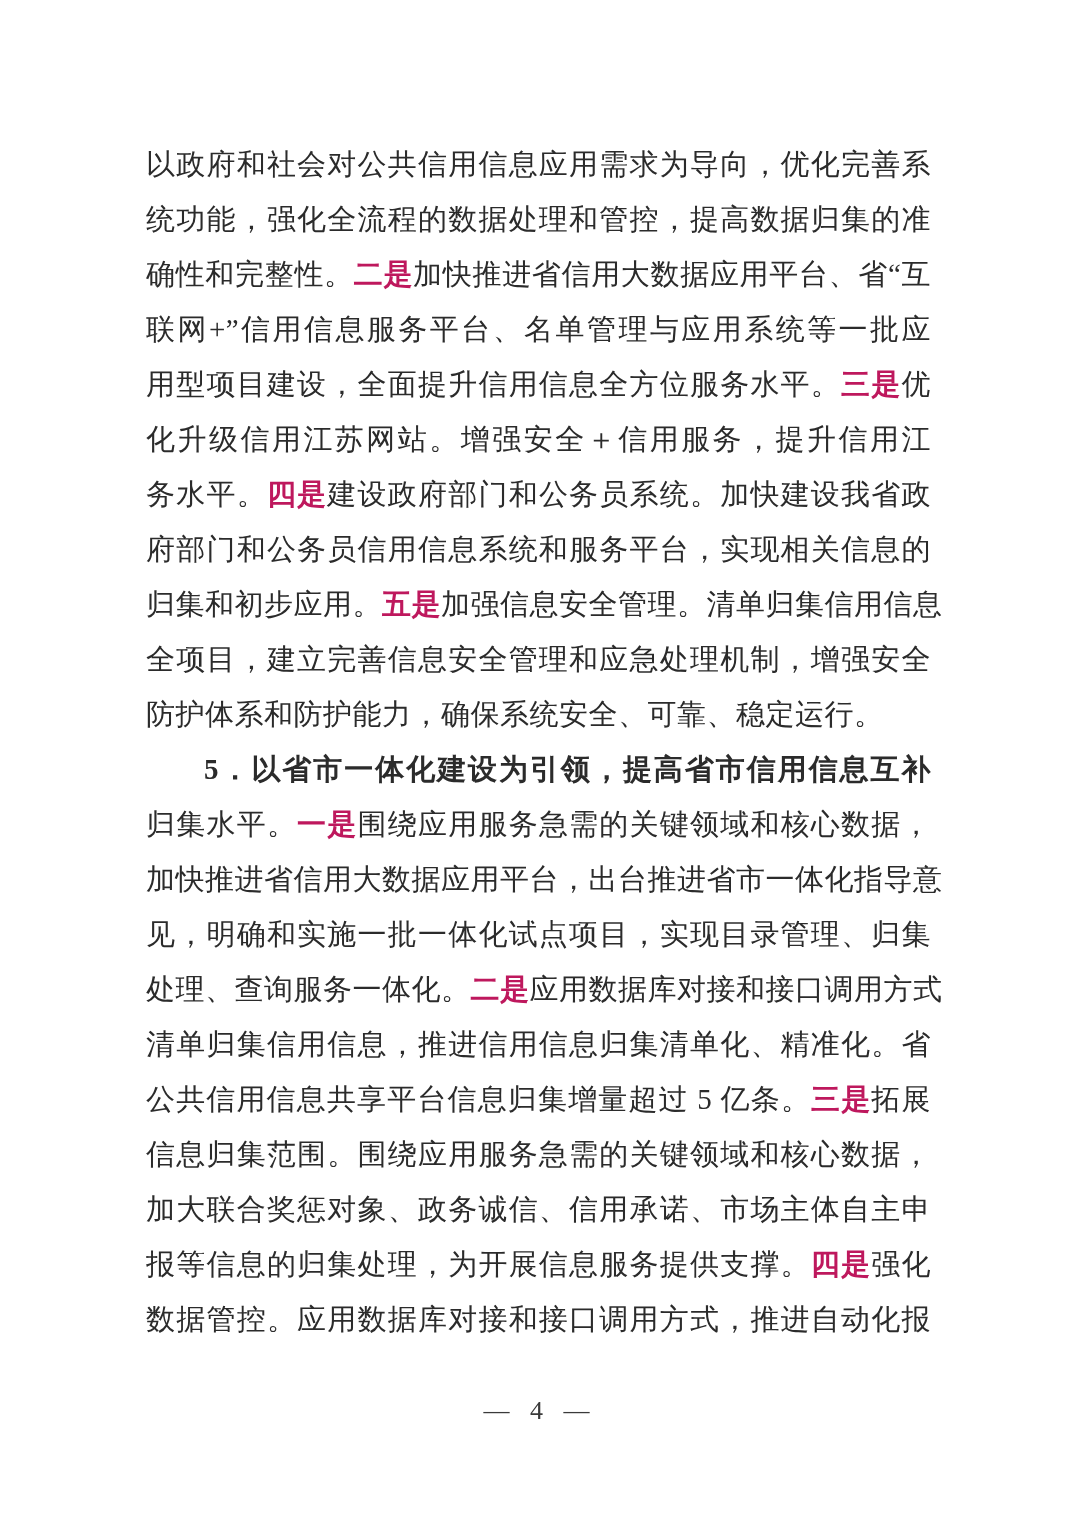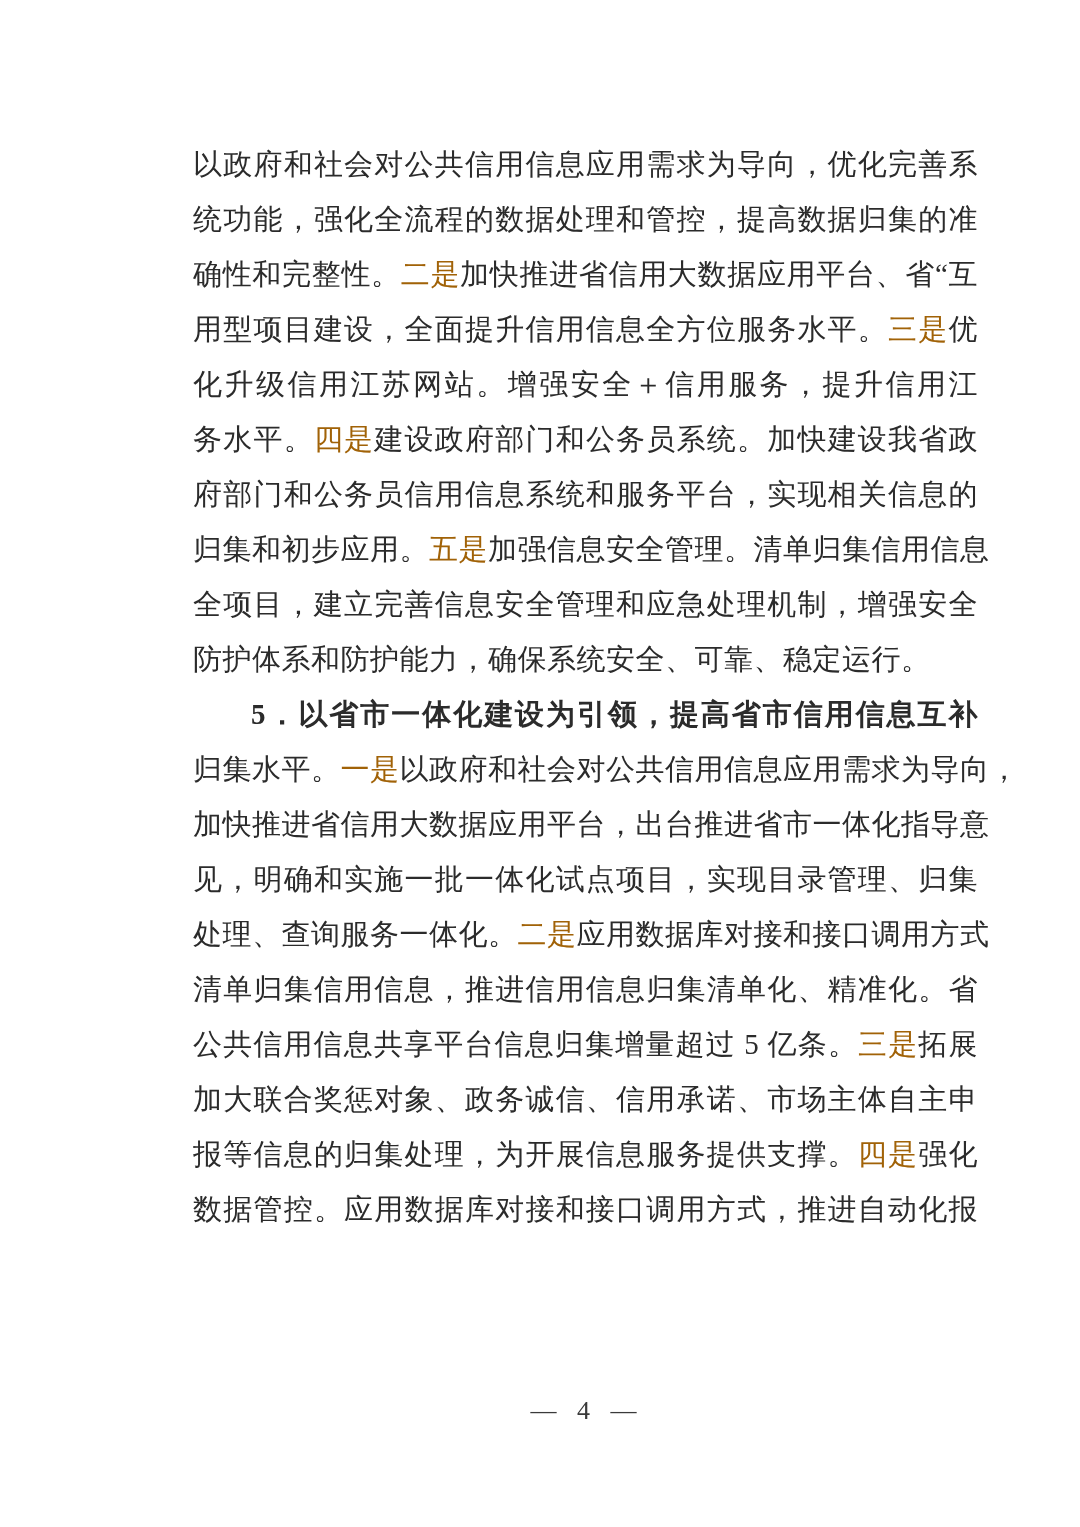--- a/index.html
+++ b/index.html
@@ -12,21 +12,20 @@
     height: 1527px;
     position: relative;
     overflow: hidden;
     font-family: "Liberation Serif", "DejaVu Serif", serif;
     color: #2b2b2b;
   }
   .page {
     position: absolute;
     inset: 0;
     background: #ffffff;
-    margin-left: 47px;
   }
   .text-block {
     position: absolute;
     top: 137px;
     left: 146px;
     width: 785px;
   }
   .line {
     font-size: 29px;
     line-height: 55px;
@@ -41,22 +40,22 @@
   .line.end {
     text-align: left;
     text-align-last: left;
   }
   .line.indent {
     text-indent: 58px;
     font-weight: bold;
   }
   .line .bold {
     font-family: "Liberation Sans", "DejaVu Sans", sans-serif;
-    font-weight: 400;
-    color: #a16207;
+    font-weight: 700;
+    color: #be185d;
   }
   .footer {
     position: absolute;
     top: 1396px;
     left: 0;
     width: 1080px;
     text-align: center;
   }
   .footer .page-number {
     font-size: 26px;
@@ -65,34 +64,36 @@
   }
 </style>
 </head>
 <body>
 
 <div class="page">
   <div class="text-block">
       <div class="line"><span>以政府和社会对公共信用信息应用需求为导向，优化完善系</span></div>
       <div class="line"><span>统功能，强化全流程的数据处理和管控，提高数据归集的准</span></div>
       <div class="line"><span>确性和完整性。</span><span class="bold">二是</span><span>加快推进省信用大数据应用平台、省“互</span></div>
+      <div class="line"><span>联网+”信用信息服务平台、名单管理与应用系统等一批应</span></div>
       <div class="line"><span>用型项目建设，全面提升信用信息全方位服务水平。</span><span class="bold">三是</span><span>优</span></div>
       <div class="line"><span>化升级信用江苏网站。增强安全＋信用服务，提升信用江</span></div>
       <div class="line"><span>务水平。</span><span class="bold">四是</span><span>建设政府部门和公务员系统。加快建设我省政</span></div>
       <div class="line"><span>府部门和公务员信用信息系统和服务平台，实现相关信息的</span></div>
       <div class="line"><span>归集和初步应用。</span><span class="bold">五是</span><span>加强信息安全管理。清单归集信用信息</span></div>
       <div class="line"><span>全项目，建立完善信息安全管理和应急处理机制，增强安全</span></div>
       <div class="line end"><span>防护体系和防护能力，确保系统安全、可靠、稳定运行。</span></div>
       <div class="line indent"><span>5．以省市一体化建设为引领，提高省市信用信息互补</span></div>
-      <div class="line"><span>归集水平。</span><span class="bold">一是</span><span>以政府和社会对公共信用信息应用需求为导向，</span></div>
+      <div class="line"><span>归集水平。</span><span class="bold">一是</span><span>围绕应用服务急需的关键领域和核心数据，</span></div>
       <div class="line"><span>加快推进省信用大数据应用平台，出台推进省市一体化指导意</span></div>
       <div class="line"><span>见，明确和实施一批一体化试点项目，实现目录管理、归集</span></div>
       <div class="line"><span>处理、查询服务一体化。</span><span class="bold">二是</span><span>应用数据库对接和接口调用方式</span></div>
       <div class="line"><span>清单归集信用信息，推进信用信息归集清单化、精准化。省</span></div>
       <div class="line"><span>公共信用信息共享平台信息归集增量超过 5 亿条。</span><span class="bold">三是</span><span>拓展</span></div>
+      <div class="line"><span>信息归集范围。围绕应用服务急需的关键领域和核心数据，</span></div>
       <div class="line"><span>加大联合奖惩对象、政务诚信、信用承诺、市场主体自主申</span></div>
       <div class="line"><span>报等信息的归集处理，为开展信息服务提供支撑。</span><span class="bold">四是</span><span>强化</span></div>
       <div class="line"><span>数据管控。应用数据库对接和接口调用方式，推进自动化报</span></div>
     </div>
   <div class="footer">
     <span class="page-number">— 4 —</span>
   </div>
 </div>
 
 </body></html>

